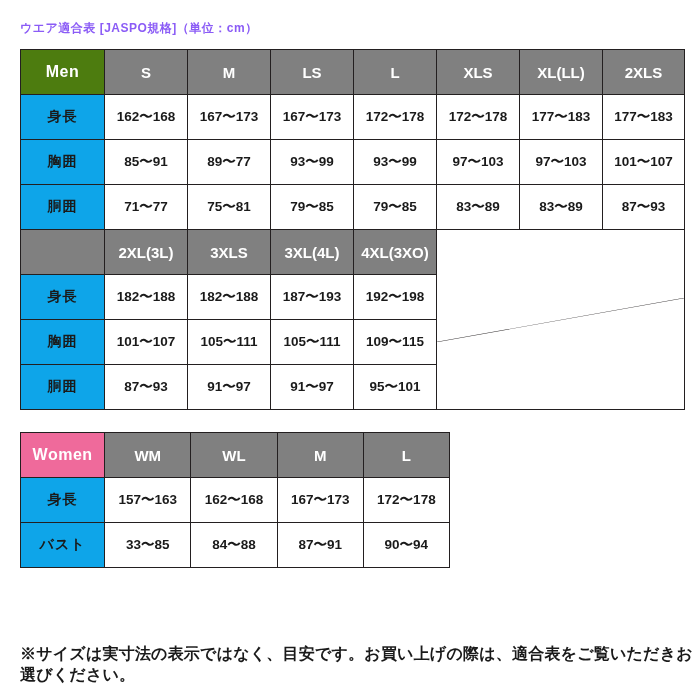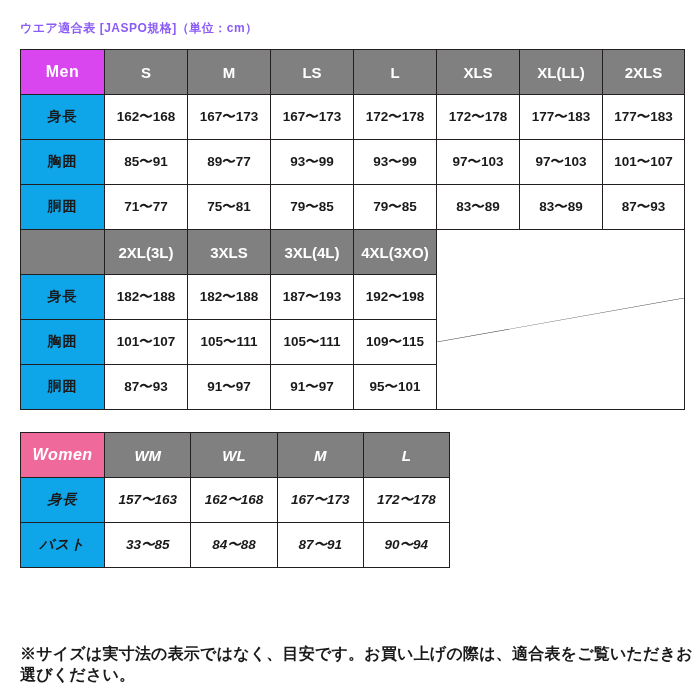--- a/index.html
+++ b/index.html
@@ -38,21 +38,21 @@
     text-align: center;
     vertical-align: middle;
     font-size: 13.5px;
     font-weight: bold;
     color: #1a1a1a;
     padding: 0;
     height: 44px;
     background: #ffffff;
   }
   .hdr-men {
-    background: #d946ef;
+    background: #4d7c0f;
     color: #ffffff;
     font-size: 16px;
     letter-spacing: 0.5px;
   }
   .hdr-women {
     background: #ef6a9b;
     color: #ffffff;
     font-size: 16px;
     letter-spacing: 0.5px;
   }
@@ -73,21 +73,21 @@
     background: #ffffff;
     position: relative;
     padding: 0;
   }
   .diag svg {
     display: block;
     width: 100%;
     height: 100%;
   }
   .table-men { width: 664px; margin-left: 2px; }
-  .table-women { width: 430px; margin-left: 2px; margin-top: 22px; font-style: italic; }
+  .table-women { width: 430px; margin-left: 2px; margin-top: 22px; }
   .note {
     position: absolute;
     left: 20px;
     bottom: 14px;
     font-size: 16px;
     font-weight: bold;
     color: #1a1a1a;
     letter-spacing: 0.2px;
   }
 </style>

